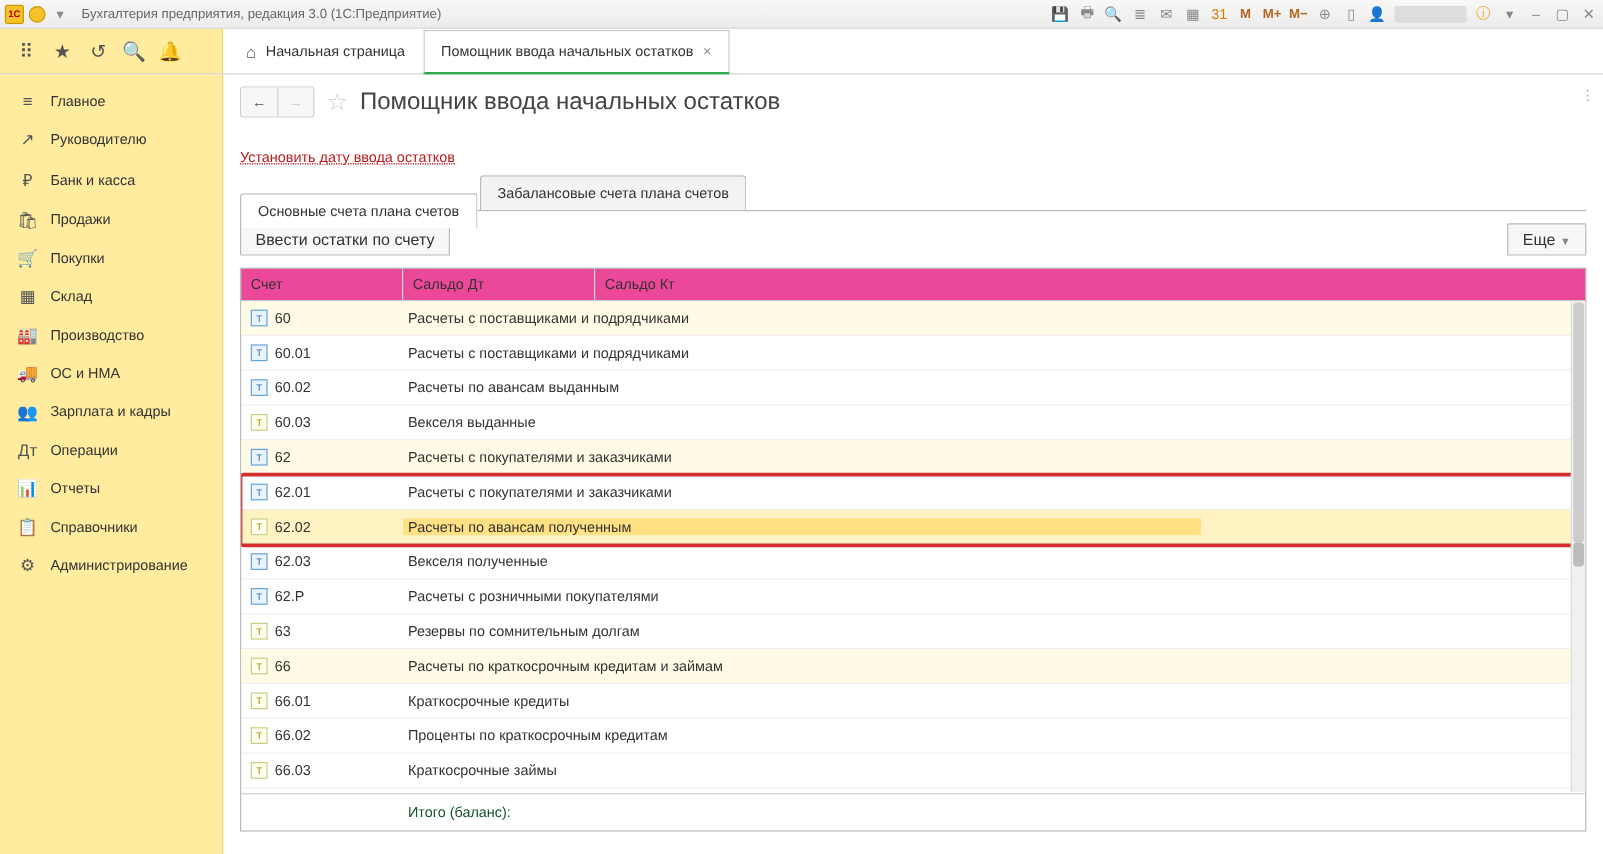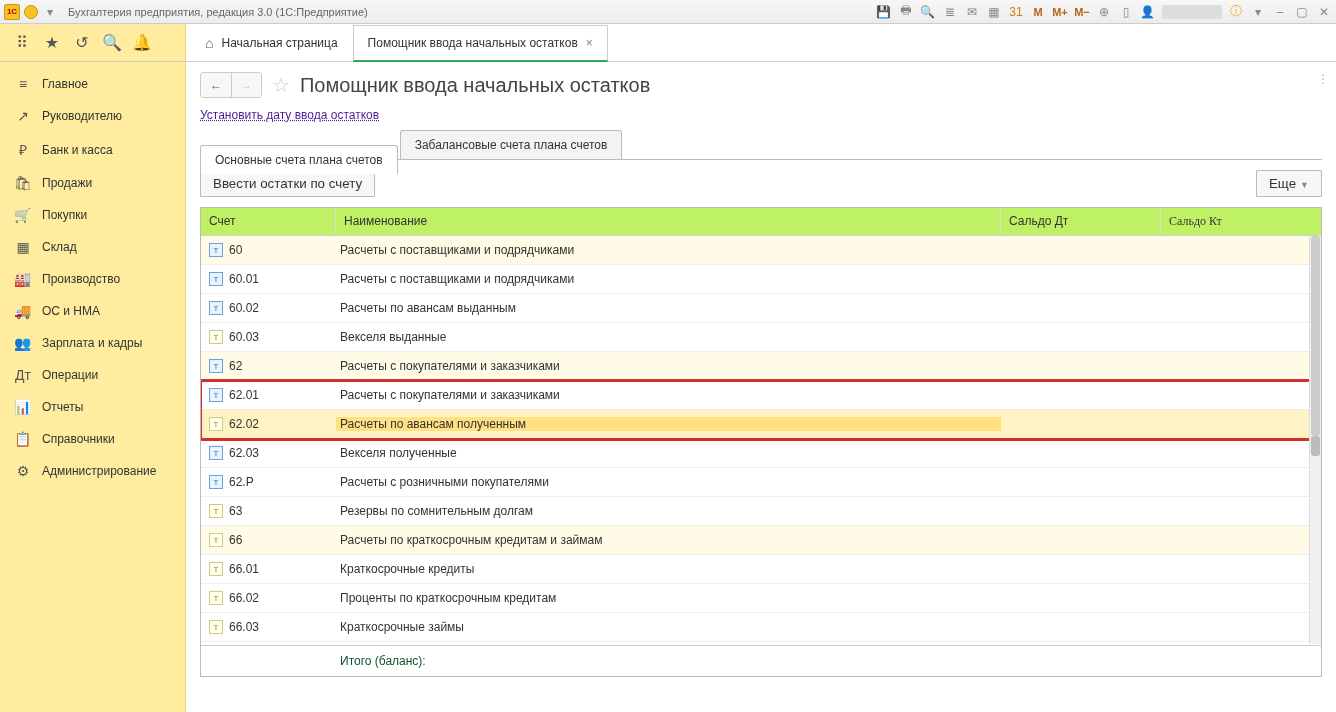--- a/index.html
+++ b/index.html
@@ -36,38 +36,38 @@
 .main { flex:1; position:relative; padding:10px 14px 0 14px; overflow:hidden; }
 .main-head { display:flex; align-items:center; gap:10px; margin-bottom:10px; }
 .navbtns { display:flex; border:1px solid #ccc; border-radius:3px; overflow:hidden; }
 .navbtn { width:30px;height:24px;display:flex;align-items:center;justify-content:center;background:#f7f7f7;cursor:pointer;color:#555; }
 .navbtn + .navbtn { border-left:1px solid #ccc; }
 .navbtn.disabled { color:#ccc; }
 .star { color:#ccc; font-size:20px; cursor:pointer; }
 .page-title { font-size:20px; color:#444; }
 .help-ico { position:absolute; right:4px; top:10px; color:#aaa; cursor:pointer; width:18px;text-align:center; }
 
-.setlink { color:#4c1d95; text-decoration:underline dotted; cursor:pointer; margin-bottom:8px; display:inline-block; }
+.setlink { color:#b91c1c; text-decoration:underline dotted; cursor:pointer; margin-bottom:8px; display:inline-block;margin-top:16px; }
 
 .tabs2 { display:flex; border-bottom:1px solid #bbb; }
 .tab2 { padding:7px 14px; border:1px solid #bbb; border-bottom:none; background:#f3f3f3; cursor:pointer; border-radius:3px 3px 0 0; margin-right:2px; color:#333; }
 .tab2.active { background:#fff; position:relative; top:15px; }
 
 .toolbar { display:flex; align-items:center; padding:10px 0; }
 .btn { padding:5px 12px; border:1px solid #bbb; background:#f7f7f7; border-radius:1px; cursor:pointer; color:#333; }
 .toolbar .spacer { flex:1; }
 .btn .dd { margin-left:4px; color:#888; font-size:9px; }
 
 .grid-wrap { border:1px solid #bbb; height:470px; position:relative; display:flex; flex-direction:column; }
-.grid-head { display:flex; background:#bef264; border-bottom:1px solid #ccc; }
+.grid-head { display:flex; background:#ec4899; border-bottom:1px solid #ccc; }
 .gh { padding:6px 8px; border-right:1px solid #ddd; color:#333; }
 .gh.acct { width:135px; }
 .gh.name { flex:1; }
 .gh.dt { width:160px; }
-.gh.kt { width:160px; border-right:none;font-family:Liberation Serif, serif; }
+.gh.kt { width:160px; border-right:none; }
 .grid-body { flex:1; overflow-y:auto; position:relative; }
 .row { display:flex; align-items:center; height:29px; border-bottom:1px solid #eee; cursor:pointer; }
 .row.group { background:#fffbe6; }
 .row .c-acct { width:135px; padding-left:8px; display:flex; align-items:center; gap:6px; }
 .row .c-name { flex:1; padding-left:4px; }
 .row .c-dt { width:160px; padding-right:8px; text-align:right; }
 .row .c-kt { width:160px; padding-right:8px; text-align:right; }
 .acct-ico { width:14px;height:14px;border:1px solid #cc8; background:#ffe; display:inline-flex;align-items:center;justify-content:center;font-size:8px;color:#a80; }
 .acct-ico.blue { border-color:#6aa3d6; background:#eaf3fb; color:#2a6db3; }
 
@@ -216,21 +216,20 @@
 
     <div class="toolbar">
       <button class="btn">Ввести остатки по счету</button>
       <div class="spacer"></div>
       <button class="btn"><span>Еще</span><span class="dd">▼</span></button>
     </div>
 
     <div class="grid-wrap">
       <div class="grid-head">
         <div class="gh acct">Счет</div>
-        <div class="gh name">Наименование</div>
         <div class="gh dt">Сальдо Дт</div>
         <div class="gh kt">Сальдо Кт</div>
       </div>
       <div class="grid-body" id="gridbody">
           <div class="row group">
             <div class="c-acct">
               <span class="acct-ico blue">T</span>
               <span>60</span>
             </div>
             <div class="c-name">Расчеты с поставщиками и подрядчиками</div>

